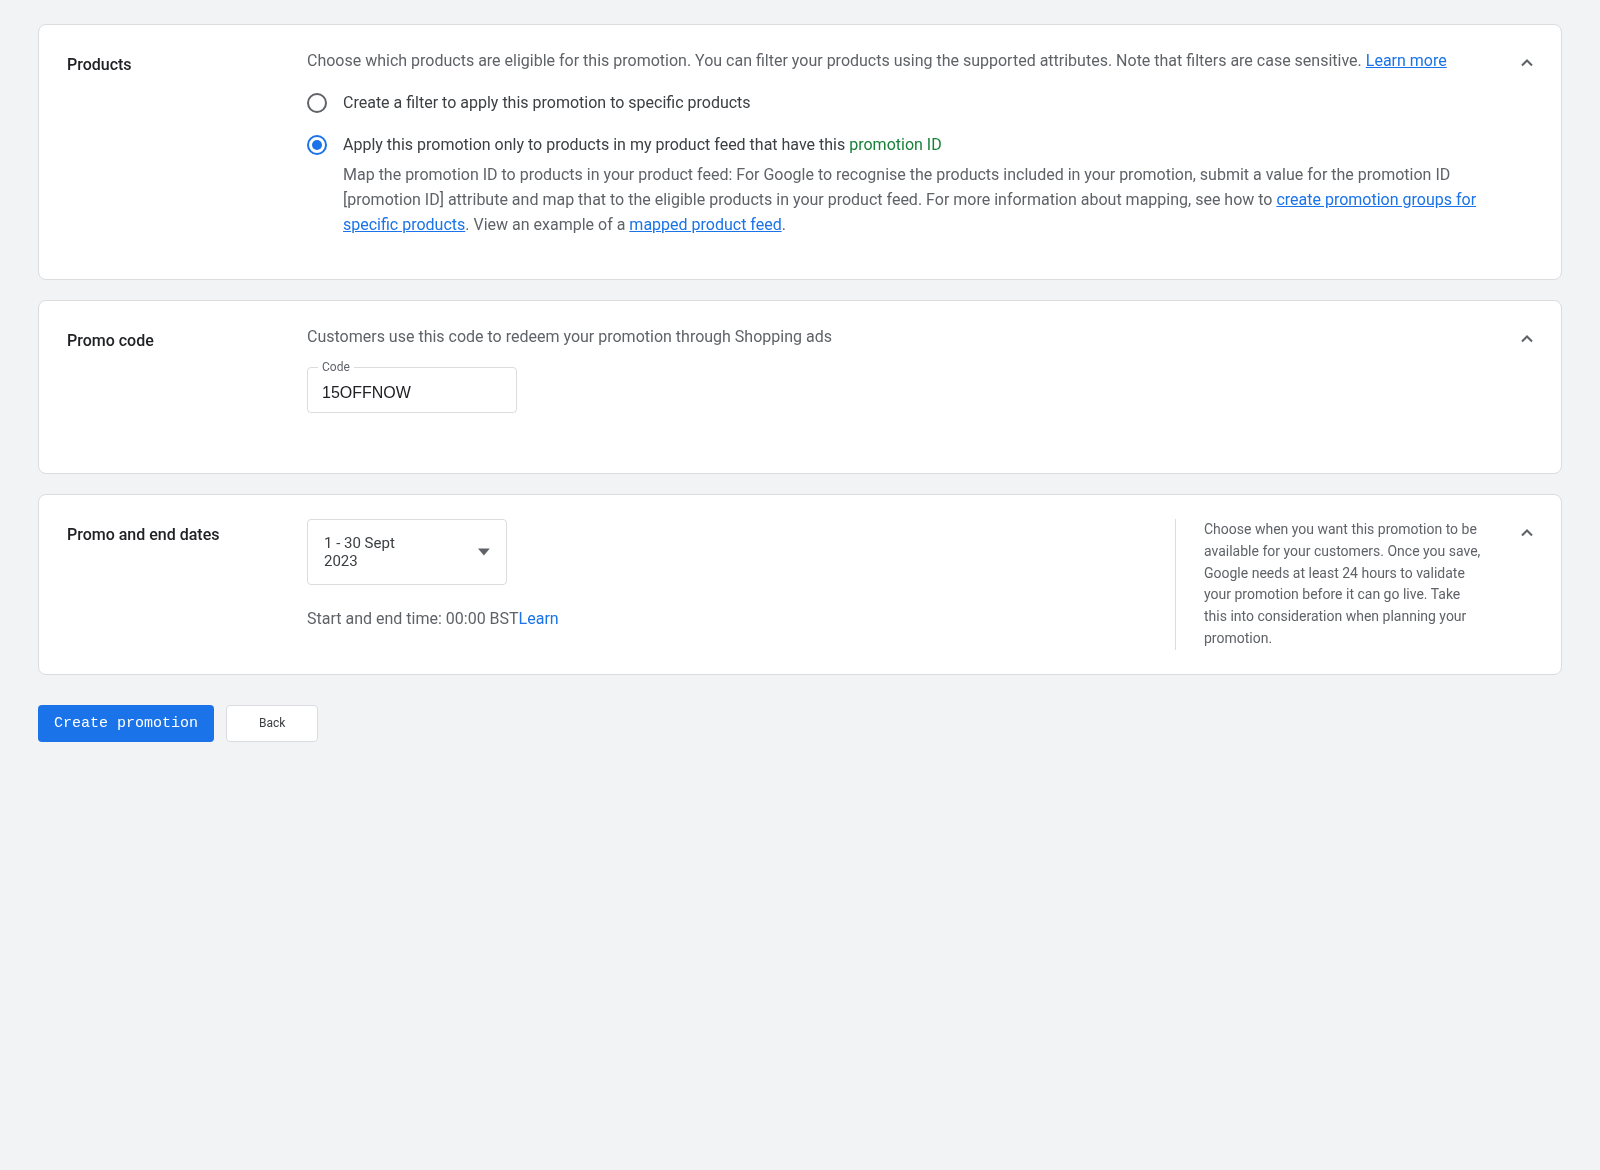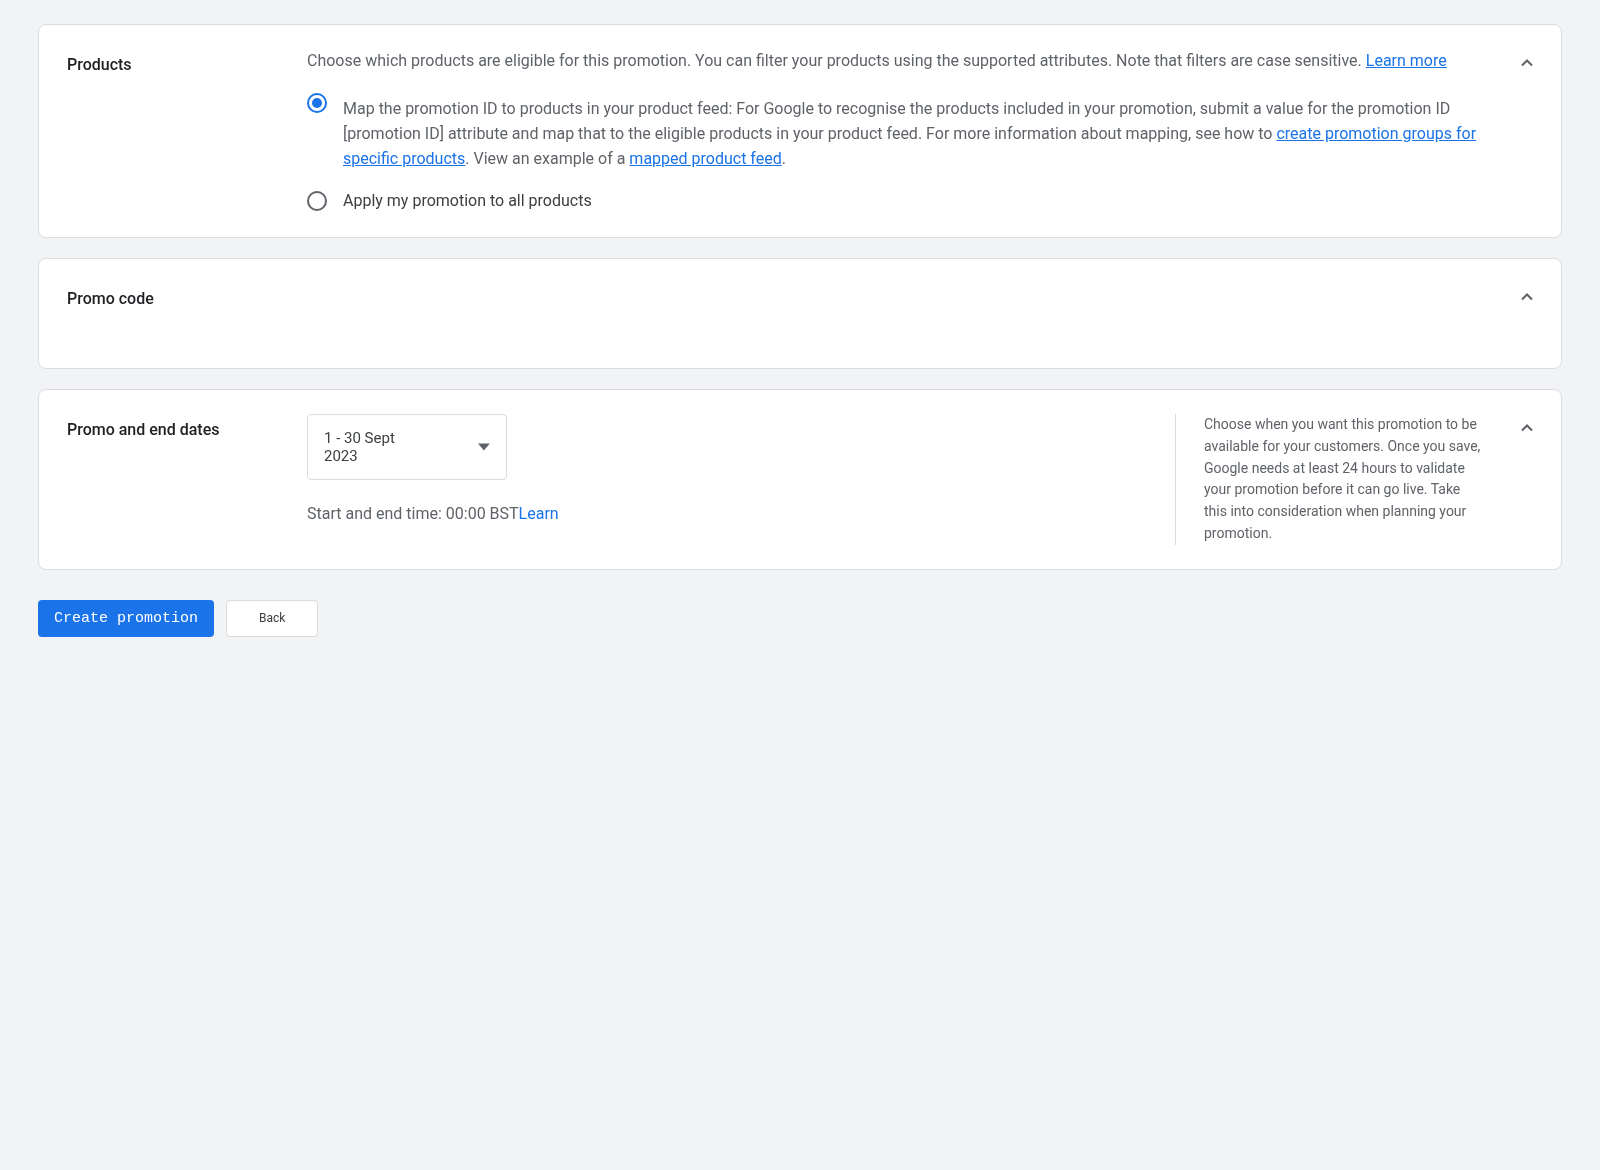--- a/index.html
+++ b/index.html
@@ -197,44 +197,54 @@
 </head>
 <body>
 
 <div class="card">
   <div class="card-label">Products</div>
   <div class="card-content">
     <div class="description">
       <span>Choose which products are eligible for this promotion. You can filter your products using the supported attributes. Note that filters are case sensitive. </span><span class="link">Learn more</span>
     </div>
 
+    <div class="radio-option">
+      <div class="radio"></div>
+      <div class="radio-label">Create a filter to apply this promotion to specific products</div>
+    </div>
 
     <div class="radio-option" style="margin-bottom:18px;">
       <div class="radio selected"></div>
       <div>
+        <div class="radio-label">
+          <span>Apply this promotion only to products in my product feed that have this </span><span class="promotion-id">promotion ID</span>
+        </div>
         <div class="radio-sublabel">
           <span>Map the promotion ID to products in your product feed: For Google to recognise the products included in your promotion, submit a value for the promotion ID [promotion ID] attribute and map that to the eligible products in your product feed. For more information about mapping, see how to </span><span class="link">create promotion groups for specific products</span><span>. View an example of a </span><span class="link">mapped product feed</span><span>.</span>
         </div>
       </div>
     </div>
 
-    <div class="radio-option" style="margin-bottom:0;">
-      <div class="radio"></div>
-      <div class="radio-label">Apply my promotion to all products</div>
-    </div>
   </div>
   <div class="chevron">
     <svg viewBox="0 0 24 24" fill="none" stroke="currentColor" stroke-width="2.5">
         <polyline points="6 15 12 9 18 15"></polyline>
       </svg>
   </div>
 </div>
 
 <div class="card" style="padding-bottom:60px;">
   <div class="card-label">Promo code</div>
+  <div class="card-content">
+    <div class="description">Customers use this code to redeem your promotion through Shopping ads</div>
+    <div class="field-wrapper">
+      <div class="field-label">Code</div>
+      <input class="field-input" value="15OFFNOW" style="">
+    </div>
+  </div>
   <div class="chevron">
     <svg viewBox="0 0 24 24" fill="none" stroke="currentColor" stroke-width="2.5">
         <polyline points="6 15 12 9 18 15"></polyline>
       </svg>
   </div>
 </div>
 
 <div class="card">
   <div class="card-label">Promo and end dates</div>
   <div class="card-content dates-wrapper">

